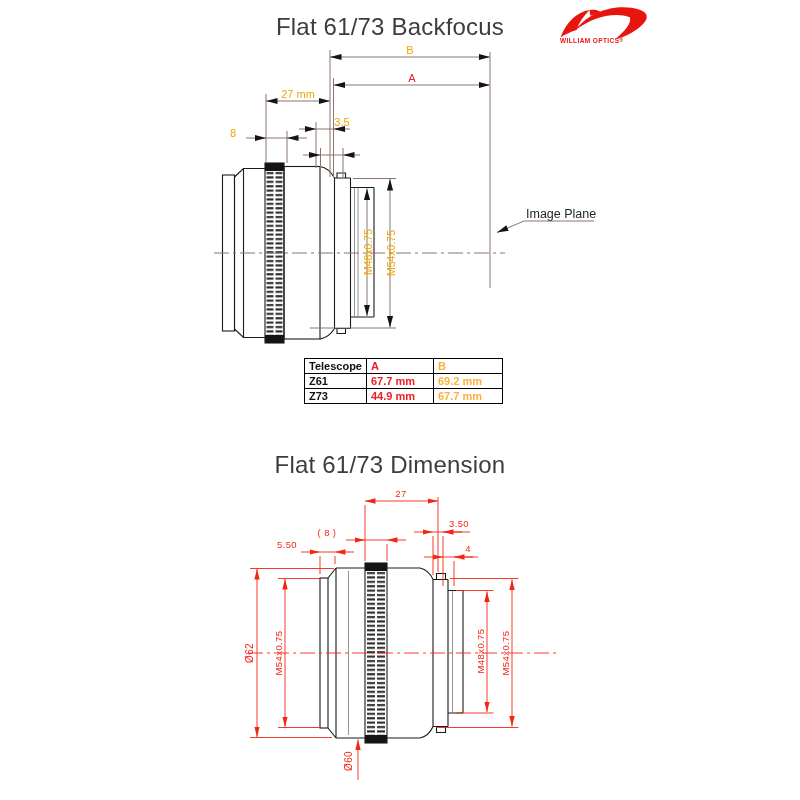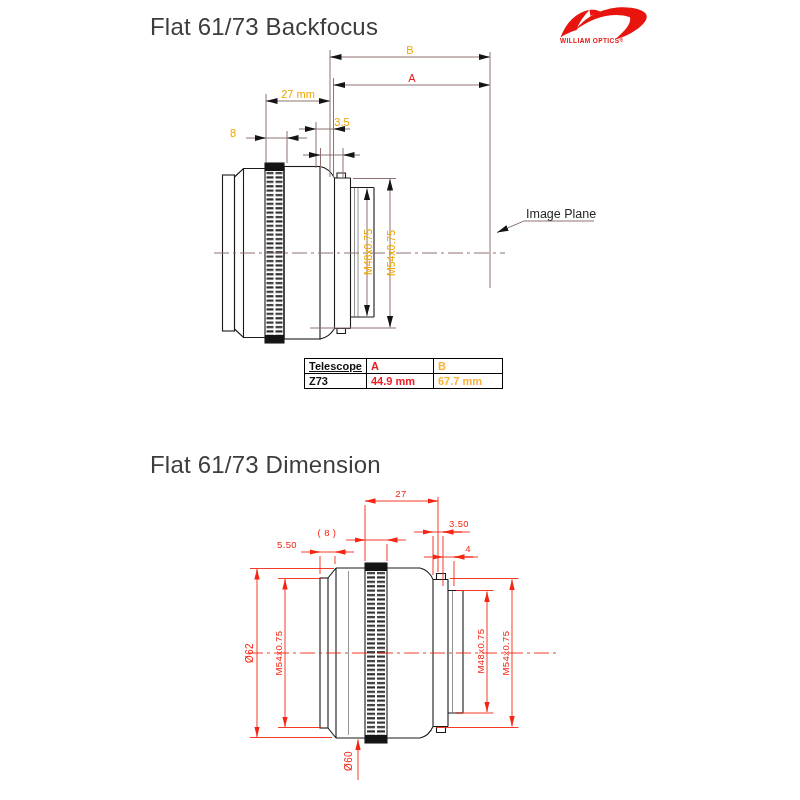--- a/index.html
+++ b/index.html
@@ -1,30 +1,30 @@
 <!DOCTYPE html>
 <html><head>
 <meta charset="utf-8">
 <style>
   html,body{margin:0;padding:0;background:#fff;}
   #screen{position:relative;width:800px;height:800px;background:#fff;overflow:hidden;
           font-family:"Liberation Sans",sans-serif;}
   #draw-svg{position:absolute;left:0;top:0;}
-  .title{position:absolute;left:150px;width:480px;
+  .title{position:absolute;left:150px;width:480px;text-align:center;
          font-size:24px;font-weight:300;color:#3d3d3d;letter-spacing:.2px;}
   #title-backfocus{top:13px;}
   #title-dimension{top:451px;}
   #brand-text{position:absolute;left:560px;top:37px;width:100px;
               font-size:6.5px;font-weight:bold;color:#e8150f;letter-spacing:.4px;}
   #brand-text .reg{font-size:5px;vertical-align:1px;}
   table.spec{position:absolute;left:304px;top:358px;border-collapse:collapse;
              font-size:11px;font-weight:bold;color:#111;}
   table.spec td,table.spec th{border:1.6px solid #000;padding:0 4px;height:14px;
              text-align:left;vertical-align:middle;font-weight:bold;}
-  table.spec th.c-t{width:52px;text-decoration:underline;}
+  table.spec th.c-t{width:52px;}
   table.spec .c-a{width:58px;color:#ed1c24;}
   table.spec .c-b{width:60px;color:#fbb03b;}
   text{font-family:"Liberation Sans",sans-serif;}
   .dtx1{fill:#f0a400;font-size:11px;}
   .dtx1r{fill:#ed1c24;font-size:11px;}
   .dtx1v{fill:#f0a400;font-size:10.5px;}
   .dtx2{fill:#f42613;font-size:9.5px;letter-spacing:.4px;}
   .ip{fill:#262626;font-size:12.5px;}
 </style>
 </head>
@@ -183,20 +183,25 @@
 <div id="brand-text"><span>WILLIAM OPTICS</span><span class="reg">®</span></div>
 
 <table class="spec">
   <tbody>
         <tr>
     <th class="c-t">Telescope</th>
     <th class="c-a">A</th>
     <th class="c-b">B</th>
   </tr>
   <tr>
+    <td>Z61</td>
+    <td class="c-a">67.7 mm</td>
+    <td class="c-b">69.2 mm</td>
+  </tr>
+  <tr>
     <td>Z73</td>
     <td class="c-a">44.9 mm</td>
     <td class="c-b">67.7 mm</td>
   </tr>
 </tbody>
     </table>
 
 </div>
 
 </body></html>

